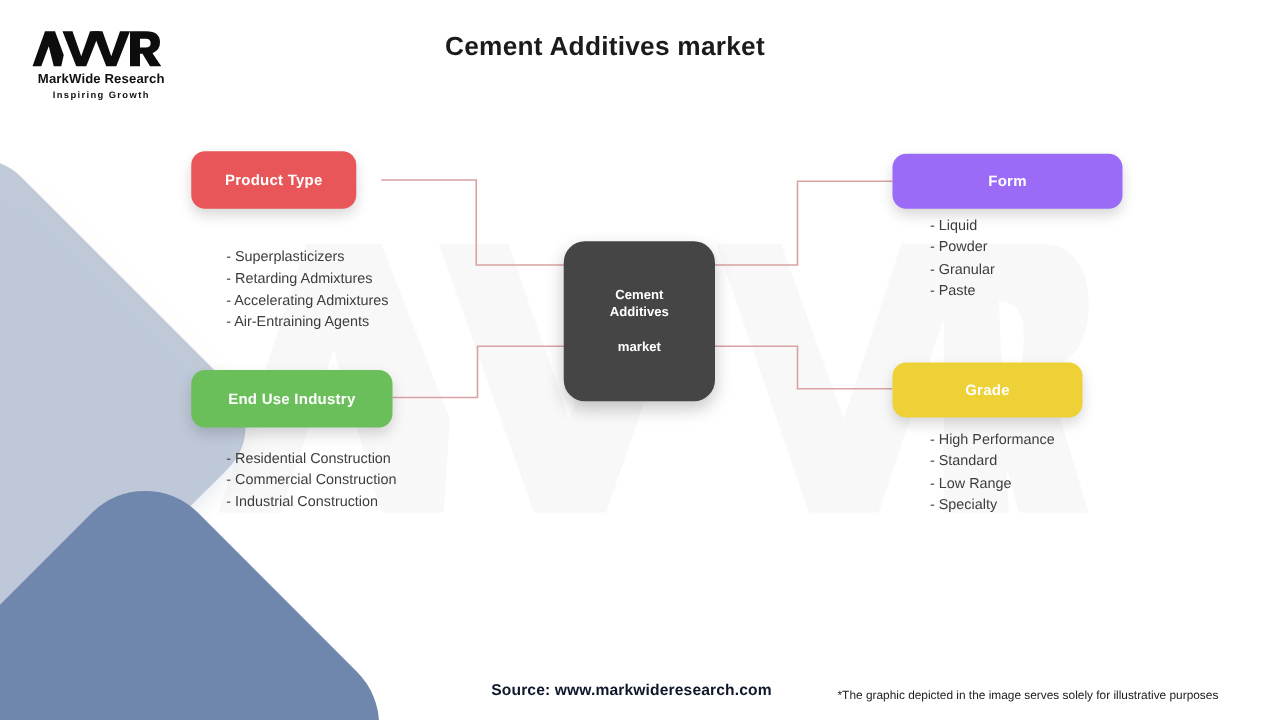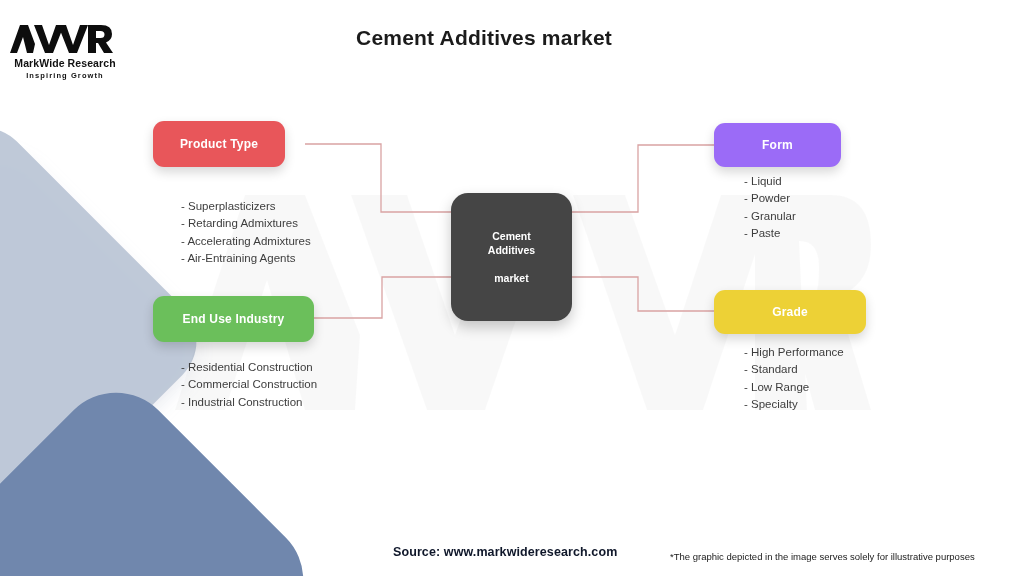--- a/index.html
+++ b/index.html
@@ -37,21 +37,21 @@
 
   
   .watermark{
     position:absolute;left:155px;top:185px;width:720px;height:235px;
     opacity:.045;
     pointer-events:none;
   }
   .watermark svg{width:100%;height:100%;display:block;}
 
   
-  .logo{position:absolute;left:2px;top:22px;width:132px;height:62px;}
+  .logo{position:absolute;left:18px;top:22px;width:132px;height:62px;}
   .logo .mark{width:110px;height:34px;display:block;margin-left:6px;}
   .logo .brand{
     font-size:10.5px;font-weight:bold;color:#111;letter-spacing:.1px;
     text-align:center;margin-top:1px;width:126px;
   }
   .logo .tag{
     font-size:7.5px;font-weight:bold;color:#111;letter-spacing:1.1px;
     text-align:center;margin-top:2px;width:126px;
   }
 
@@ -67,21 +67,21 @@
 
   
   .node{
     position:absolute;border-radius:11px;
     display:flex;align-items:center;justify-content:center;
     color:#ffffff;font-weight:bold;font-size:12px;letter-spacing:.2px;
     box-shadow:0 5px 11px rgba(0,0,0,.16);
   }
   .node-product{left:153px;top:121px;width:132px;height:46px;background:#e8565a;}
   .node-enduse {left:153px;top:296px;width:161px;height:46px;background:#6bbf5b;}
-  .node-form   {left:714px;top:123px;width:127px;height:44px;background:#9b6bf7;}
+  .node-form   {left:714px;top:123px;width:184px;height:44px;background:#9b6bf7;}
   .node-grade  {left:714px;top:290px;width:152px;height:44px;background:#edd136;}
 
   .center-node{
     position:absolute;left:451px;top:193px;width:121px;height:128px;
     background:#454545;border-radius:17px;
     display:flex;align-items:center;justify-content:center;text-align:center;
     color:#fff;font-weight:bold;font-size:10.5px;line-height:1.35;
     box-shadow:0 6px 14px rgba(0,0,0,.22);
   }
   .center-node span{display:block;padding:0 16px;text-align:center;}

